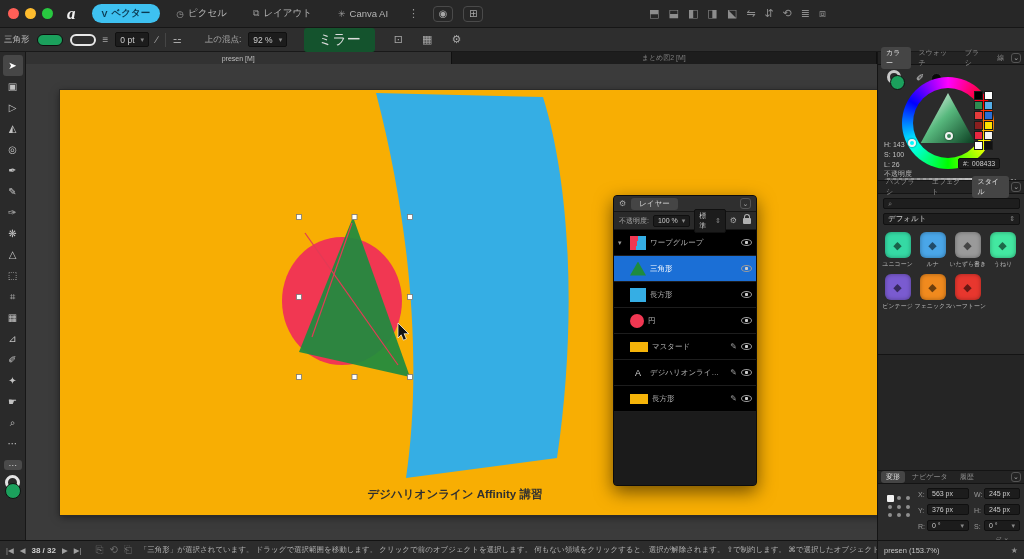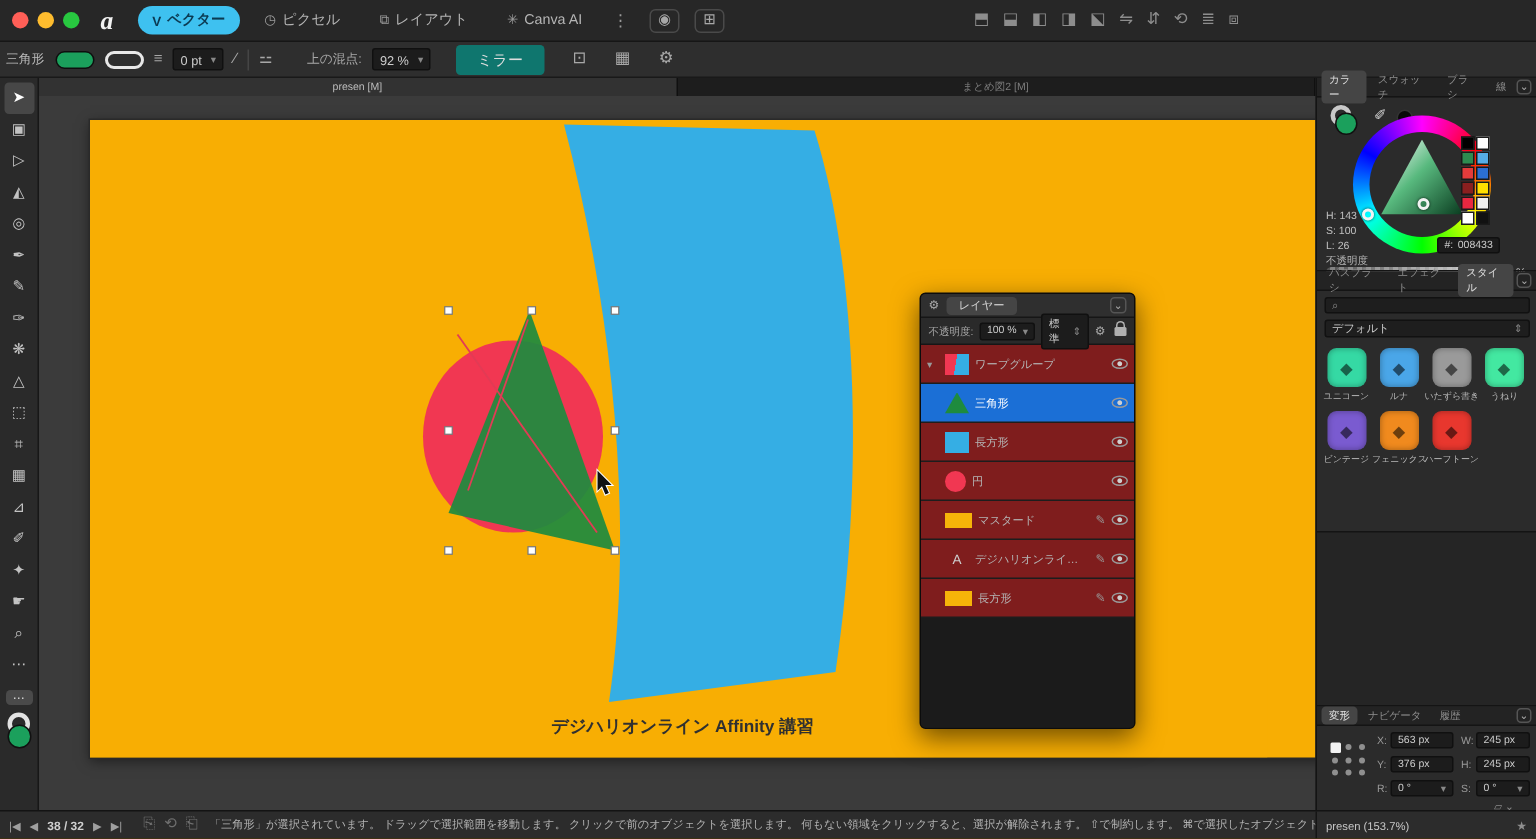--- a/index.html
+++ b/index.html
@@ -19,47 +19,47 @@
   #tb-more{color:#9a9a9a;font-size:11px;margin:0 4px;}
   .qbtn{width:20px;height:16px;border:1px solid #4a4a4a;border-radius:4px;font-size:9px;color:#cfcfcf;display:flex;align-items:center;justify-content:center;margin-left:4px;}
   #tb-right{margin-left:auto;display:flex;gap:9px;align-items:center;padding-right:190px;}
   #tb-right .ic{font-size:11px;color:#8d8d8d;}
   
   #contextbar{left:0;top:28px;width:1024px;height:24px;background:#2e2e2e;border-bottom:1px solid #191919;display:flex;align-items:center;gap:7px;padding:0 4px;font-size:8.5px;}
   .swatch{width:26px;height:12px;border-radius:6px;border:1px solid #0e0e0e;}
   .swatch.stroke{background:transparent;border:2px solid #e8e8e8;}
   .cinput{background:#1c1c1c;border:1px solid #101010;border-radius:2px;color:#ccc;font-size:8.5px;padding:2px 4px;display:flex;gap:6px;align-items:center;height:15px;}
   .caret{font-size:7px;color:#888;}
-  .mirror{background:#0f766e;color:#ddd;border-radius:3px;padding:3px 14px;font-size:10px;}
+  .mirror{background:#14532d;color:#ddd;border-radius:3px;padding:3px 14px;font-size:14px;}
   .cdivider{width:1px;height:14px;background:#454545;}
   
   #doctabs{left:26px;top:52px;width:851px;height:12px;background:#181818;display:flex;}
   .dtab{flex:1;display:flex;align-items:center;justify-content:center;font-size:7px;color:#7d7d7d;border-right:1px solid #101010;background:#1d1d1d;}
   .dtab.active{background:#323232;color:#bdbdbd;}
   
   #lefttools{left:0;top:52px;width:26px;height:488px;background:#2a2a2a;border-right:1px solid #171717;display:flex;flex-direction:column;align-items:center;padding-top:3px;}
   .tool{width:20px;height:21px;display:flex;align-items:center;justify-content:center;font-size:10px;color:#c2c2c2;border-radius:3px;}
   .tool.active{background:#474747;color:#fff;}
   #tool-more{width:18px;height:10px;background:#4a4a4a;border-radius:3px;color:#ddd;font-size:8px;display:flex;align-items:center;justify-content:center;margin-top:6px;}
   #colorwell{position:relative;width:22px;height:26px;margin-top:5px;}
   #well-stroke{position:absolute;left:3px;top:0;width:15px;height:15px;border-radius:50%;border:3px solid #e3e3e3;}
   #well-fill{position:absolute;left:3px;top:8px;width:16px;height:16px;border-radius:50%;border:1px solid #111;}
   
   #viewport{left:26px;top:64px;width:851px;height:476px;background:#3b3b3b;overflow:hidden;}
-  #artboard{position:absolute;left:34px;top:16px;width:835px;height:425px;box-shadow:0 0 0 1px #2a2a2a,0 2px 8px rgba(0,0,0,.5);}
+  #artboard{position:absolute;left:34px;top:26px;width:835px;height:425px;box-shadow:0 0 0 1px #2a2a2a,0 2px 8px rgba(0,0,0,.5);}
   
   #layers{left:613px;top:195px;width:144px;height:291px;background:#242424;border:1px solid #0c0c0c;border-radius:4px;box-shadow:0 6px 18px rgba(0,0,0,.55);overflow:hidden;}
   #layers-head{height:16px;background:#2f2f2f;border-bottom:1px solid #161616;display:flex;align-items:center;gap:5px;padding:0 5px;}
   #layers-title{background:#454545;border-radius:3px;color:#d5d5d5;font-size:7.5px;padding:1px 8px;}
   .circ-chev{margin-left:auto;width:11px;height:11px;border:1px solid #555;border-radius:3px;color:#aaa;font-size:7px;display:flex;align-items:center;justify-content:center;}
   #layers-opts{height:18px;background:#2a2a2a;border-bottom:1px solid #161616;display:flex;align-items:center;gap:4px;padding:0 5px;font-size:7px;color:#a5a5a5;}
   .mini-select{background:#1c1c1c;border:1px solid #101010;border-radius:2px;padding:1px 4px;display:flex;align-items:center;gap:4px;color:#ccc;}
   .lock{width:8px;height:6px;background:#b0b0b0;border-radius:1px;position:relative;margin-left:2px;}
   .lock:before{content:"";position:absolute;top:-4px;left:1px;width:4px;height:4px;border:1.5px solid #b0b0b0;border-bottom:none;border-radius:3px 3px 0 0;}
-  .lrow{height:26px;display:flex;align-items:center;gap:4px;padding:0 4px;border-bottom:1px solid #1d1d1d;background:#7f1d1d;font-size:7.5px;color:#b5b5b5;}
+  .lrow{height:26px;display:flex;align-items:center;gap:4px;padding:0 4px;border-bottom:1px solid #1d1d1d;background:#000000;font-size:7.5px;color:#b5b5b5;}
   .lrow.selected{background:#1b6fd6;color:#fff;}
   .lchev{width:8px;font-size:7px;color:#999;}
   .lthumb{width:16px;height:14px;background:#3a3a3a;display:flex;align-items:center;justify-content:center;flex:none;}
   .lthumb.circle{border-radius:50%;width:14px;}
   .lthumb.triangle{clip-path:polygon(50% 0,0 100%,100% 100%);}
   .lthumb.rectwide{height:10px;width:18px;}
   .lthumb.letter{background:transparent;}
   .lletter{font-size:9px;color:#cfcfcf;}
   .lname{flex:1;overflow:hidden;white-space:nowrap;text-overflow:ellipsis;}
   .pencil{font-size:8px;color:#9a9a9a;visibility:hidden;}

